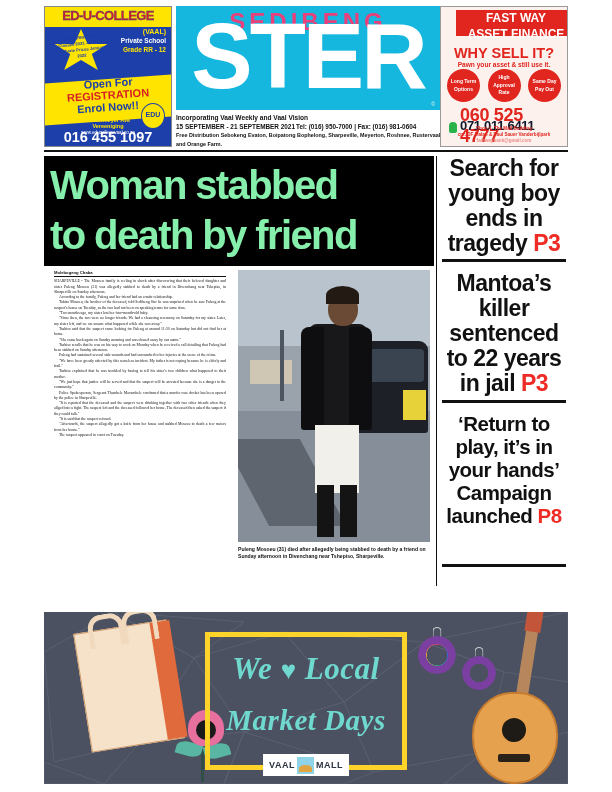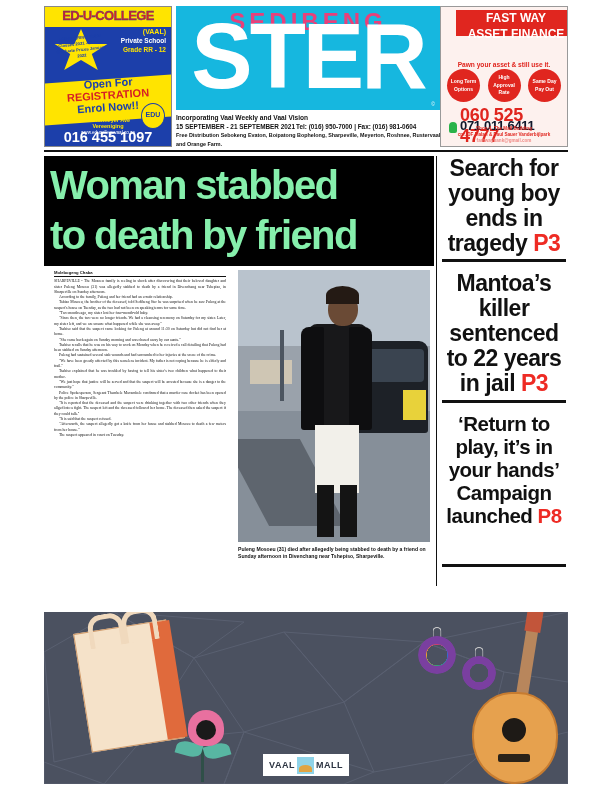--- a/index.html
+++ b/index.html
@@ -318,20 +318,21 @@
         <span>Tel: (016) 950-7000 | Fax: (016) 981-0604</span>
       </div>
       <div class="strap-line3">Free Distribution Sebokeng Evaton, Boipatong Bophelong, Sharpeville, Meyerton, Roshnee, Rustervaal and Orange Farm.</div>
     </div>
 
     <div class="ad-fast">
       <div class="fast-hdr">
         <div>FAST WAY</div>
         <div>ASSET FINANCE</div>
       </div>
+      <div class="fast-why">WHY SELL IT?</div>
       <div class="fast-sub">Pawn your asset &amp; still use it.</div>
       <div class="circs">
         <div class="circ">Long Term Options</div>
         <div class="circ">High Approval Rate</div>
         <div class="circ">Same Day Pay Out</div>
       </div>
       <div class="fast-tel">
         <span class="ic-ph"></span>
         <span>060 525 4777</span>
       </div>
@@ -462,20 +463,28 @@
     </div>
 
     <div class="guitar">
       <div class="g-neck"></div>
       <div class="g-head"></div>
       <div class="g-body"></div>
       <div class="g-hole"></div>
       <div class="g-bridge"></div>
     </div>
 
+    <div class="ad-frame">
+      <div class="ad-l1">
+        <span>We</span>
+        <span class="heart">♥</span>
+        <span>Local</span>
+      </div>
+      <div class="ad-l2">Market Days</div>
+    </div>
 
     <div class="ad-logo">
       <span class="t">VAAL</span>
       <span class="sq"></span>
       <span class="t">MALL</span>
     </div>
   </div>
 
 </div>
 

